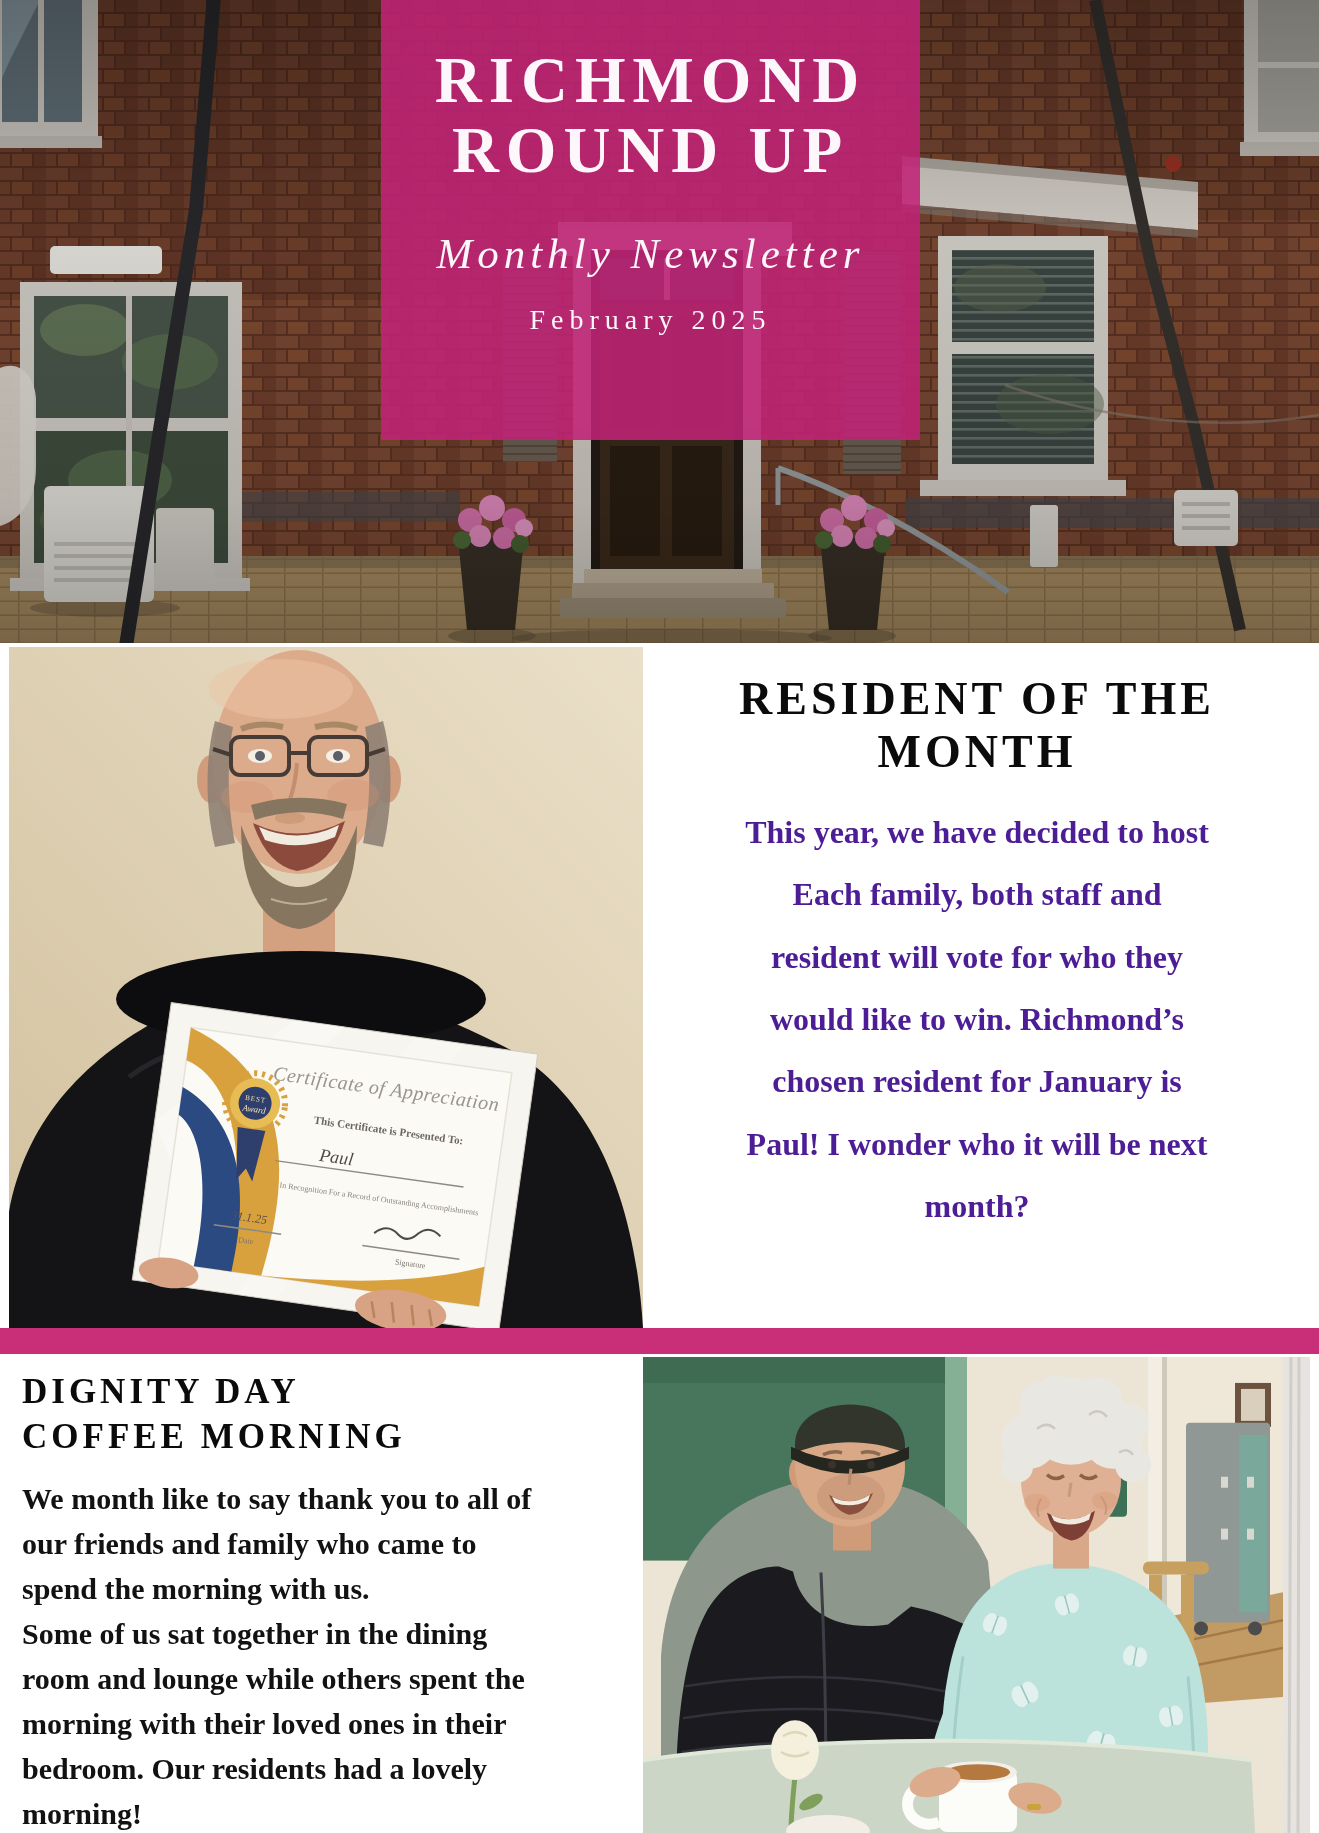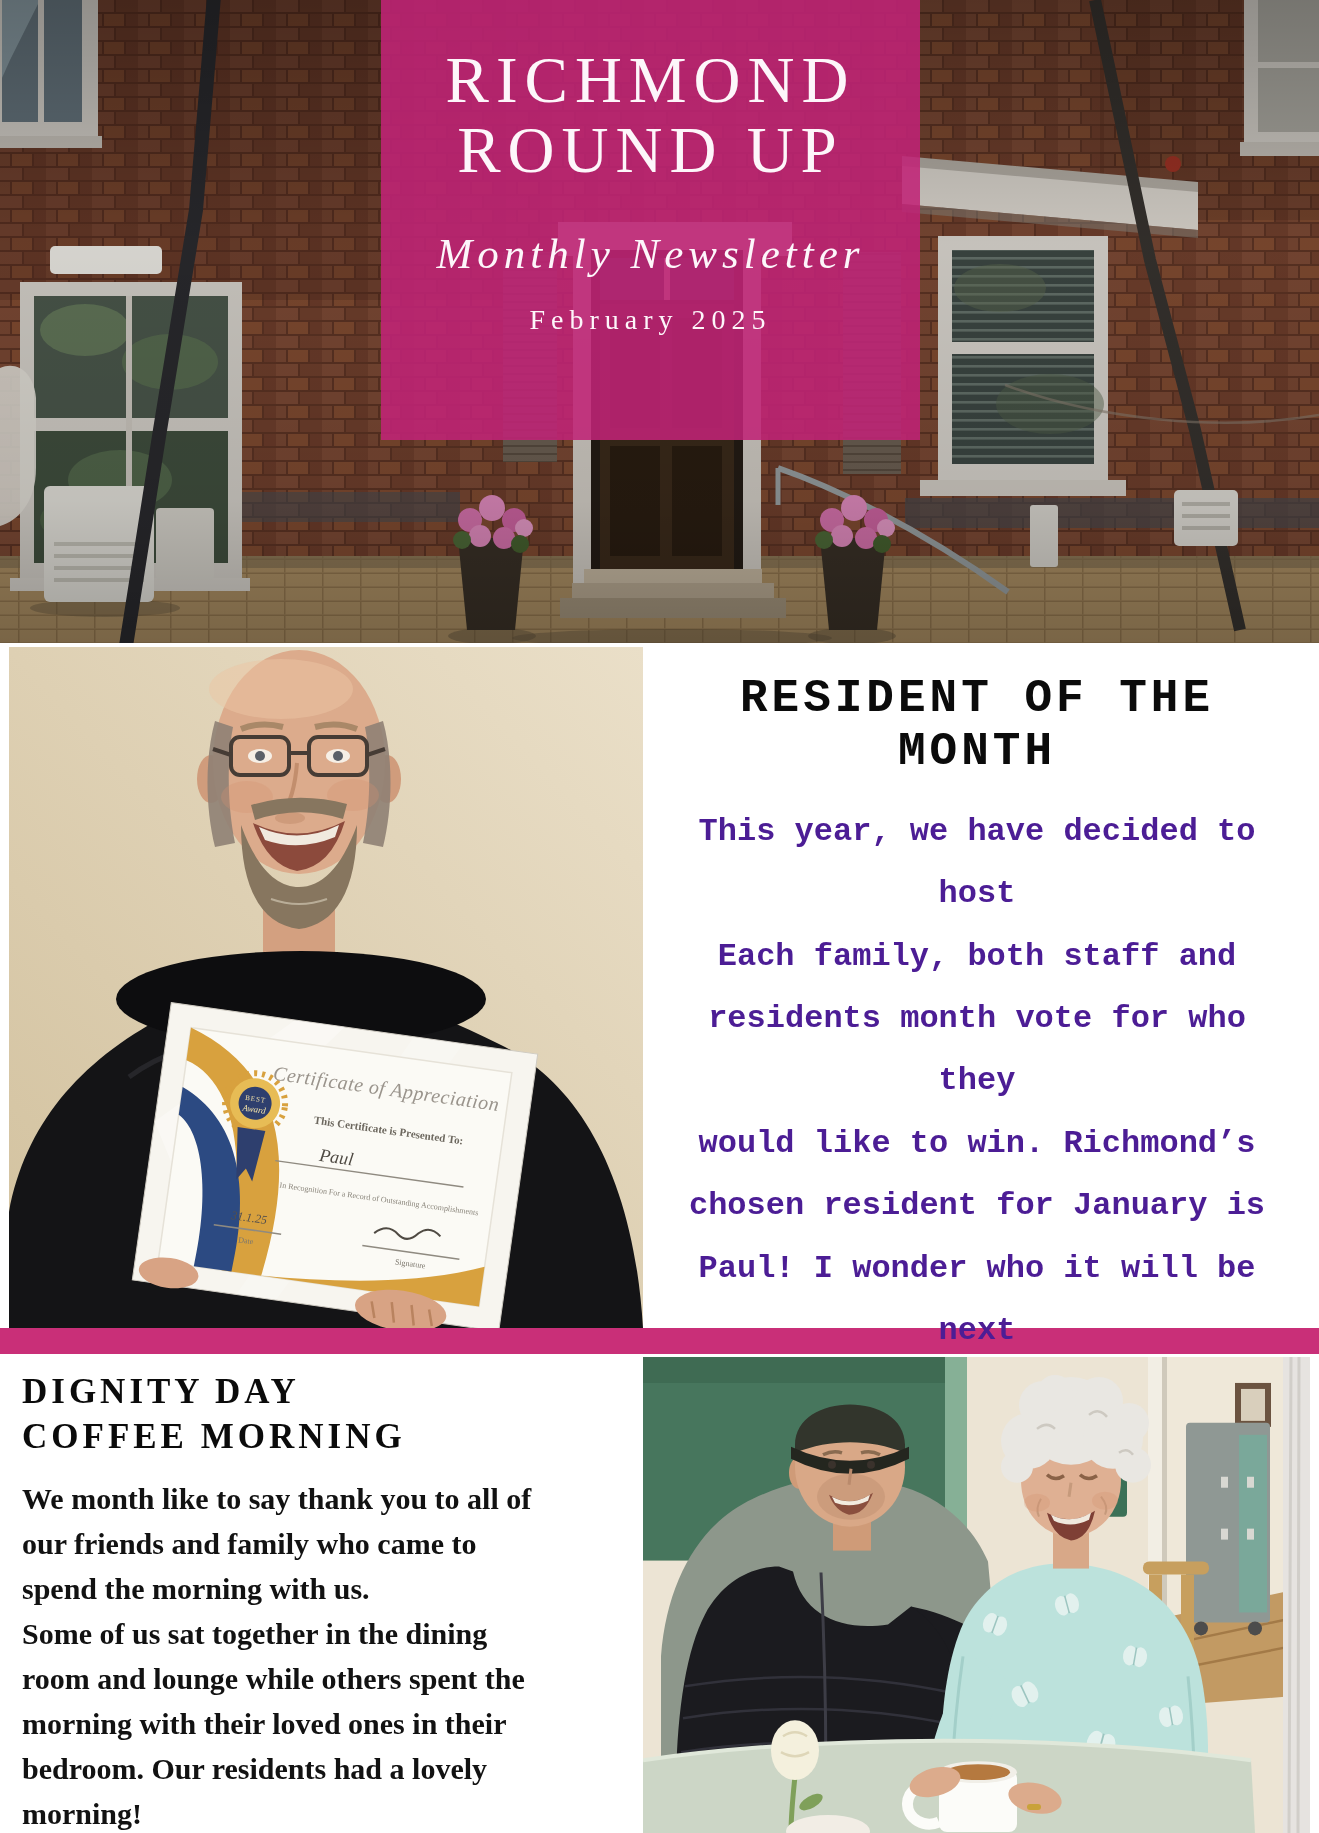--- a/index.html
+++ b/index.html
@@ -7,30 +7,30 @@
     position:relative;width:1319px;height:1833px;overflow:hidden;background:#fff;
     font-family:"Liberation Serif","DejaVu Serif",serif;color:#101010;
   }
   
   .banner{position:relative;width:1319px;height:643px;}
   .banner svg{display:block;width:1319px;height:643px;}
   .title-box{
     position:absolute;left:381px;top:0;width:539px;height:440px;
     background:rgba(192,35,118,.88);color:#fdf6fa;text-align:center;box-sizing:border-box;
   }
-  .masthead-title{margin:0;padding-top:46px;font-size:65px;font-weight:400;
+  .masthead-title{margin:0;padding-top:46px;font-size:65px;font-weight:700;
     letter-spacing:7px;line-height:1.07;}
   .masthead-title .line{display:block;}
   .masthead-subtitle{margin-top:44px;font-style:italic;font-size:43px;letter-spacing:5px;}
   .masthead-date{margin-top:26px;font-size:28px;font-weight:400;letter-spacing:6px;}
   
   .middle{display:flex;width:1319px;height:685px;background:#fff;}
   .photo-left{width:643px;height:685px;box-sizing:border-box;padding:4px 0 0 9px;background:#fff;}
   .photo-left svg{display:block;width:634px;height:681px;}
-  .resident-text{flex:1;box-sizing:border-box;text-align:center;padding:30px 32px 0 24px;font-family:Liberation Mono, monospace;}
+  .resident-text{flex:1;box-sizing:border-box;text-align:center;padding:30px 32px 0 24px;}
   .res-heading{margin:0;font-size:46px;font-weight:700;letter-spacing:4px;line-height:1.15;color:#0b0b0b;}
   .res-heading span{display:block;}
   .res-body{margin-top:22px;font-size:32px;font-weight:700;line-height:1.95;color:#4c1d95;}
   
   .divider{width:1319px;height:26px;background:#c92f78;}
   
   .bottom{display:flex;width:1319px;height:479px;background:#fff;gap:8px;}
   .coffee-text{width:643px;box-sizing:border-box;padding:16px 14px 0 22px;}
   .cof-heading{margin:0;font-size:35px;font-weight:700;letter-spacing:4px;line-height:1.28;color:#0b0b0b;}
   .cof-heading span{display:block;}
@@ -305,21 +305,21 @@
     </div>
 
     <div class="resident-text">
       <h2 class="res-heading">
         <span>RESIDENT OF THE</span>
         <span>MONTH</span>
       </h2>
       <div class="res-body">
           <div class="res-line">This year, we have decided to host</div>
           <div class="res-line">Each family, both staff and</div>
-          <div class="res-line">residents month vote for who they</div>
+          <div class="res-line">resident will vote for who they</div>
           <div class="res-line">would like to win. Richmond’s</div>
           <div class="res-line">chosen resident for January is</div>
           <div class="res-line">Paul! I wonder who it will be next</div>
           <div class="res-line">month?</div>
         </div>
     </div>
   </section>
 
   <div class="divider"></div>
 

